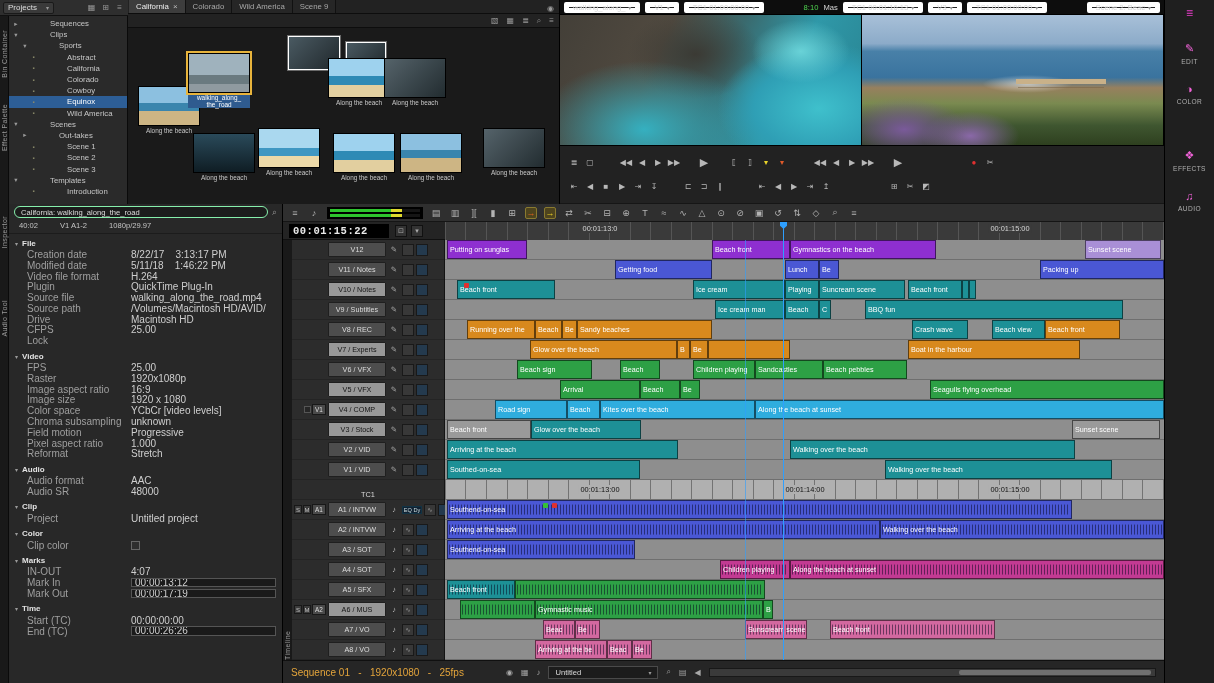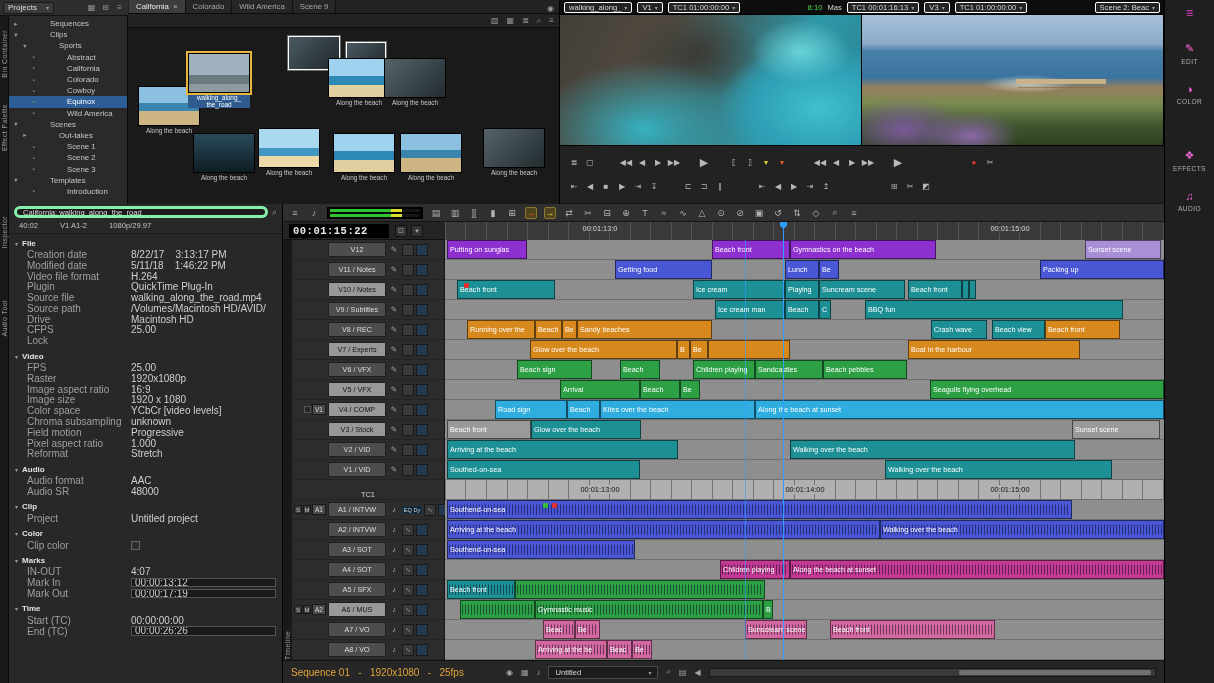--- a/index.html
+++ b/index.html
@@ -45,21 +45,21 @@
   .v2 { background:linear-gradient(180deg,#9fb2bd 0 55%,#6a7a80 55% 78%,#8f9aa0 78%); }
   .v3 { background:linear-gradient(180deg,#9ed2ee 0 45%,#2e8ab5 45% 68%,#e2cf9f 68%); }
   .v4 { background:linear-gradient(135deg,#55636a,#222c30); }
   .v5 { background:linear-gradient(180deg,#2a4a5a,#0f1d24); }
   .v6 { background:linear-gradient(180deg,#aad8ef 0 50%,#3f97c2 50% 72%,#ecd9a8 72%); }
   .floatprev { position:absolute; border:1px solid #fff; box-shadow:0 0 0 1px rgba(255,255,255,.35); background:linear-gradient(135deg,#4a5a62,#20282c); }
 
   
   .composer { position:absolute; left:560px; top:0; width:604px; height:204px; background:#161616; }
   .comp-bar { display:flex; align-items:center; height:15px; background:#0d0d0d; border-bottom:1px solid #000; padding:0 4px; gap:5px; font-size:7.6px; color:#d8d8d8; }
-  .cmenu { display:flex; align-items:center; gap:3px; background:#242424; border:1px solid #ffffff; height:11px; padding:0 4px; border-radius:2px; white-space:nowrap; }
+  .cmenu { display:flex; align-items:center; gap:3px; background:#242424; border:5px solid #ffffff; height:11px; padding:0 4px; border-radius:2px; white-space:nowrap; }
   .cmenu .car { font-size:6px; color:#999; }
   .ctext { white-space:nowrap; }
   .ctext.green { color:#4fd44f; }
   .csp { flex:1; }
   .monitors { display:flex; height:130px; }
   .monitor { position:relative; width:302px; height:130px; border-right:1px solid #000; overflow:hidden; }
   .art { position:absolute; inset:0; }
   .art.sea {
     background:
       radial-gradient(70px 45px at 80% 28%, rgba(111,216,220,.9), transparent 70%),
@@ -86,21 +86,21 @@
   .right-bar { position:absolute; left:1164px; top:0; width:50px; height:683px; background:#1f1f1f; border-left:1px solid #000; display:flex; flex-direction:column; align-items:center; padding-top:6px; }
   .wmenu { color:#f03fd0; font-size:12px; margin-bottom:22px; }
   .witem { display:flex; flex-direction:column; align-items:center; gap:3px; margin-bottom:18px; cursor:default; }
   .witem .wi { color:#f063d8; font-size:11px; }
   .witem .wl { color:#b0b0b0; font-size:6.6px; letter-spacing:.4px; }
   .witem.gapbig { margin-top:26px; }
 
   
   .inspector { position:absolute; left:9px; top:204px; width:274px; height:479px; background:#282828; border-right:1px solid #000; overflow:hidden; }
   .insp-search { display:flex; align-items:center; gap:4px; padding:2px 5px; }
-  .insp-search input { flex:1; height:12px; background:#1c1c1c; border:3px solid #86efac; border-radius:6px; color:#ddd; font-size:7.6px; padding:0 6px; font-family:inherit; }
+  .insp-search input { flex:1; height:12px; background:#1c1c1c; border:1px solid #86efac; border-radius:6px; color:#ddd; font-size:7.6px; padding:0 6px; font-family:inherit; }
   .sico { color:#9a9a9a; font-size:9px; }
   .insp-summary { display:flex; gap:22px; padding:1px 10px 3px 10px; font-size:7.6px; color:#c4c4c4; border-bottom:1px solid #1c1c1c; }
   .insp-body { padding:3px 6px; }
   .isec { margin-bottom:4px; }
   .ihead { display:flex; align-items:center; gap:4px; height:12px; font-size:8px; color:#e2e2e2; font-weight:bold; }
   .ihar { font-size:6px; color:#9a9a9a; }
   .irow { display:flex; align-items:center; height:10.8px; font-size:10px; padding-left:12px; }
   .ilab { width:104px; color:#9f9f9f; flex:none; }
   .ival { color:#cfcfcf; white-space:pre; overflow:hidden; }
   .ival.boxed { background:#1a1a1a; border:1px solid #555; width:146px; height:9.5px; line-height:8.5px; padding:0 3px; }
@@ -868,21 +868,21 @@
           </div>
           <div class="clip" style="left: 90px; width: 27px; background: rgb(216, 137, 29);">
             <span class="cliplb">Beach</span>
           </div>
           <div class="clip" style="left: 117px; width: 15px; background: rgb(216, 137, 29);">
             <span class="cliplb">Be</span>
           </div>
           <div class="clip" style="left: 132px; width: 135px; background: rgb(216, 137, 29);">
             <span class="cliplb">Sandy beaches</span>
           </div>
-          <div class="clip" style="left: 486px; width: 56px; background: rgb(29, 144, 150);">
+          <div class="clip" style="left: 467px; width: 56px; background: rgb(29, 144, 150);">
             <span class="cliplb">Crash wave</span>
           </div>
           <div class="clip" style="left: 547px; width: 53px; background: rgb(29, 144, 150);">
             <span class="cliplb">Beach view</span>
           </div>
           <div class="clip" style="left: 600px; width: 75px; background: rgb(216, 137, 29);">
             <span class="cliplb">Beach front</span>
           </div>
         </div>
         <div class="lane">

